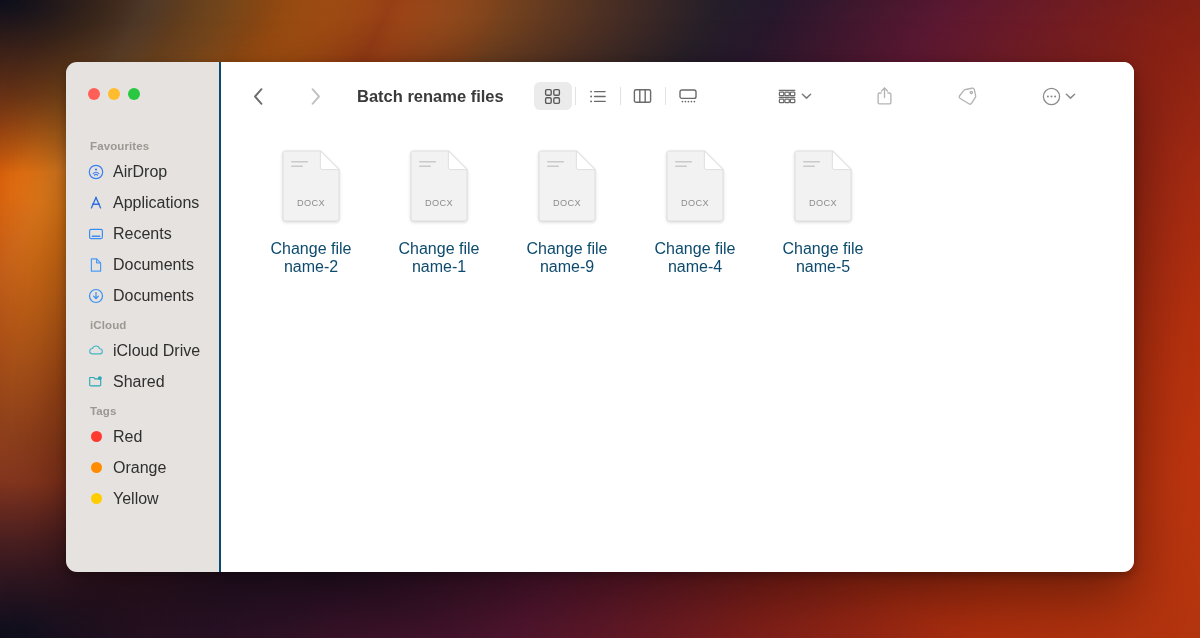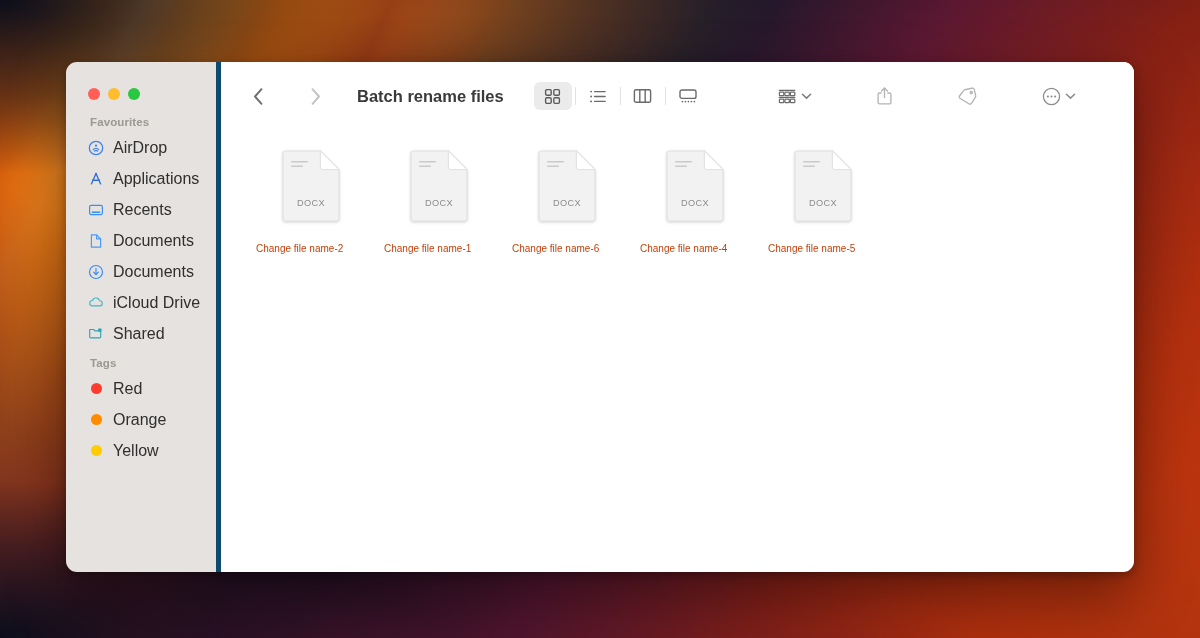--- a/index.html
+++ b/index.html
@@ -77,22 +77,22 @@
   #finder-window {
     position:absolute; left:66px; top:62px; width:1068px; height:510px;
     border-radius:11px; overflow:hidden; display:flex;
     box-shadow:0 24px 60px rgba(0,0,0,0.42), 0 3px 10px rgba(0,0,0,0.28);
   }
 
   
   #sidebar {
     width:155px; flex:0 0 155px; height:100%;
     background:#e6e2df;
-    border-right:5px solid #0c4a6e;
-    padding-top:46px;
+    border-right:2px solid #0c4a6e;
+    padding-top:70px;
     position:relative;
   }
   .traffic-lights {
     position:absolute; top:26px; left:22px;
     display:flex; gap:8px; align-items:center;
   }
   .tl { width:12px; height:12px; border-radius:50%; display:block; }
   .tl-red    { background:#ff5f57; }
   .tl-yellow { background:#febc2e; }
   .tl-green  { background:#28c840; }
@@ -157,22 +157,22 @@
   .file-item {
     width:128px; display:flex; flex-direction:column; align-items:center;
     padding-top:6px; cursor:default;
   }
   .file-icon {
     position:relative; width:58px; height:77px; margin-bottom:13px;
     filter:drop-shadow(0 1px 1.5px rgba(0,0,0,0.16));
   }
   .file-icon svg { display:block; }
   .file-label {
-    font-size:10px; line-height:18px; color:#c2410c;
-    width:110px; word-wrap:break-word;
+    font-size:16px; line-height:18px; color:#0c4a6e;
+    text-align:center; width:110px; word-wrap:break-word;
   }
 </style>
 </head>
 <body>
 
 <div id="desktop">
   <div class="wp wp-base"></div>
   <div class="wp wp-glowtop"></div>
   <div class="wp wp-sweep1"></div>
   <div class="wp wp-sweep2"></div>
@@ -243,20 +243,21 @@
         <span class="sb-ico">
           <svg width="16" height="16" viewBox="0 0 16 16" fill="none" stroke="#3b8ef0" stroke-width="1.2" stroke-linecap="round" stroke-linejoin="round">
             <circle cx="8" cy="8" r="6.5"></circle>
             <path d="M8 4.5v6"></path>
             <path d="M5.6 8.1 8 10.5l2.4-2.4"></path>
           </svg>
         </span>
         <span>Documents</span>
       </div>
 
+      <div class="sb-section">iCloud</div>
 
       <div class="sb-item">
         <span class="sb-ico">
           <svg width="17" height="17" viewBox="0 0 17 17" fill="none" stroke="#47b6c4" stroke-width="1.2" stroke-linejoin="round">
             <path d="M4.4 12.1a2.9 2.9 0 0 1 .35-5.78A3.95 3.95 0 0 1 12.3 6.6a2.75 2.75 0 0 1 .3 5.5z"></path>
           </svg>
         </span>
         <span>iCloud Drive</span>
       </div>
 
@@ -446,21 +447,21 @@
         <div class="file-item">
           <div class="file-icon">
             <svg width="58" height="72" viewBox="0 0 58 72">
               <path d="M1 3.2A2.2 2.2 0 0 1 3.2 1h35.2L57 19.6v49.2A2.2 2.2 0 0 1 54.8 71H3.2A2.2 2.2 0 0 1 1 68.8z" fill="#f2f2f2" stroke="#dcdcdc" stroke-width="0.9"></path>
               <path d="M38.4 1 57 19.6H40.6a2.2 2.2 0 0 1-2.2-2.2z" fill="#ffffff" stroke="#dcdcdc" stroke-width="0.9"></path>
               <rect x="9" y="11" width="17" height="1.5" rx="0.7" fill="#c9c9c9"></rect>
               <rect x="9" y="15.5" width="12" height="1.5" rx="0.7" fill="#c9c9c9"></rect>
               <text x="29" y="56" text-anchor="middle" font-family="Liberation Sans, sans-serif" font-size="9.2" fill="#8c8c8c" letter-spacing="0.4">DOCX</text>
             </svg>
           </div>
-          <div class="file-label">Change file name-6</div>
+          <div class="file-label">Change file name-9</div>
         </div>
 
         <div class="file-item">
           <div class="file-icon">
             <svg width="58" height="72" viewBox="0 0 58 72">
               <path d="M1 3.2A2.2 2.2 0 0 1 3.2 1h35.2L57 19.6v49.2A2.2 2.2 0 0 1 54.8 71H3.2A2.2 2.2 0 0 1 1 68.8z" fill="#f2f2f2" stroke="#dcdcdc" stroke-width="0.9"></path>
               <path d="M38.4 1 57 19.6H40.6a2.2 2.2 0 0 1-2.2-2.2z" fill="#ffffff" stroke="#dcdcdc" stroke-width="0.9"></path>
               <rect x="9" y="11" width="17" height="1.5" rx="0.7" fill="#c9c9c9"></rect>
               <rect x="9" y="15.5" width="12" height="1.5" rx="0.7" fill="#c9c9c9"></rect>
               <text x="29" y="56" text-anchor="middle" font-family="Liberation Sans, sans-serif" font-size="9.2" fill="#8c8c8c" letter-spacing="0.4">DOCX</text>

